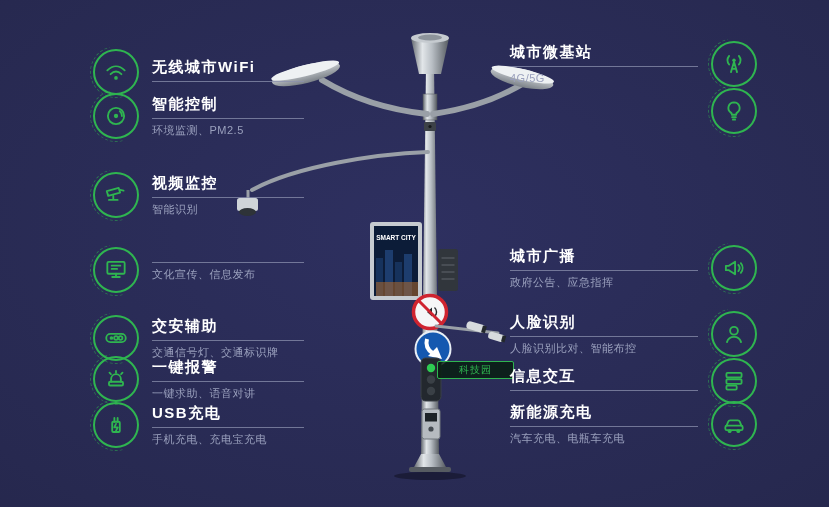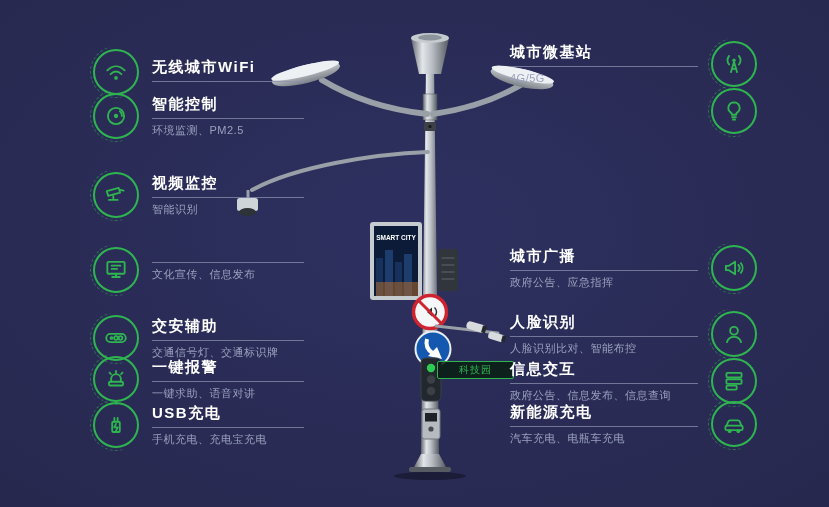--- a/index.html
+++ b/index.html
@@ -300,21 +300,20 @@
           <circle cx="12" cy="9" r="3.6"></circle>
           <path d="M5.5 19.5 a6.8 6.8 0 0 1 13 0"></path>
         </svg>
     </div>
   </div>
 
   <div class="feature right" style="top:358px;right:72px">
     <div class="text">
       <div class="title">信息交互</div>
       <div class="rule"></div>
-      <div class="sub">政府公告、信息发布、信息查询</div>
     </div>
     <div class="icon-circle">
       <svg viewBox="0 0 24 24">
           <rect x="5" y="4.5" width="14" height="4.2" rx="1"></rect>
           <rect x="5" y="10.4" width="14" height="4.2" rx="1"></rect>
           <rect x="5" y="16.3" width="9.5" height="3.6" rx="1"></rect>
         </svg>
     </div>
   </div>
 

